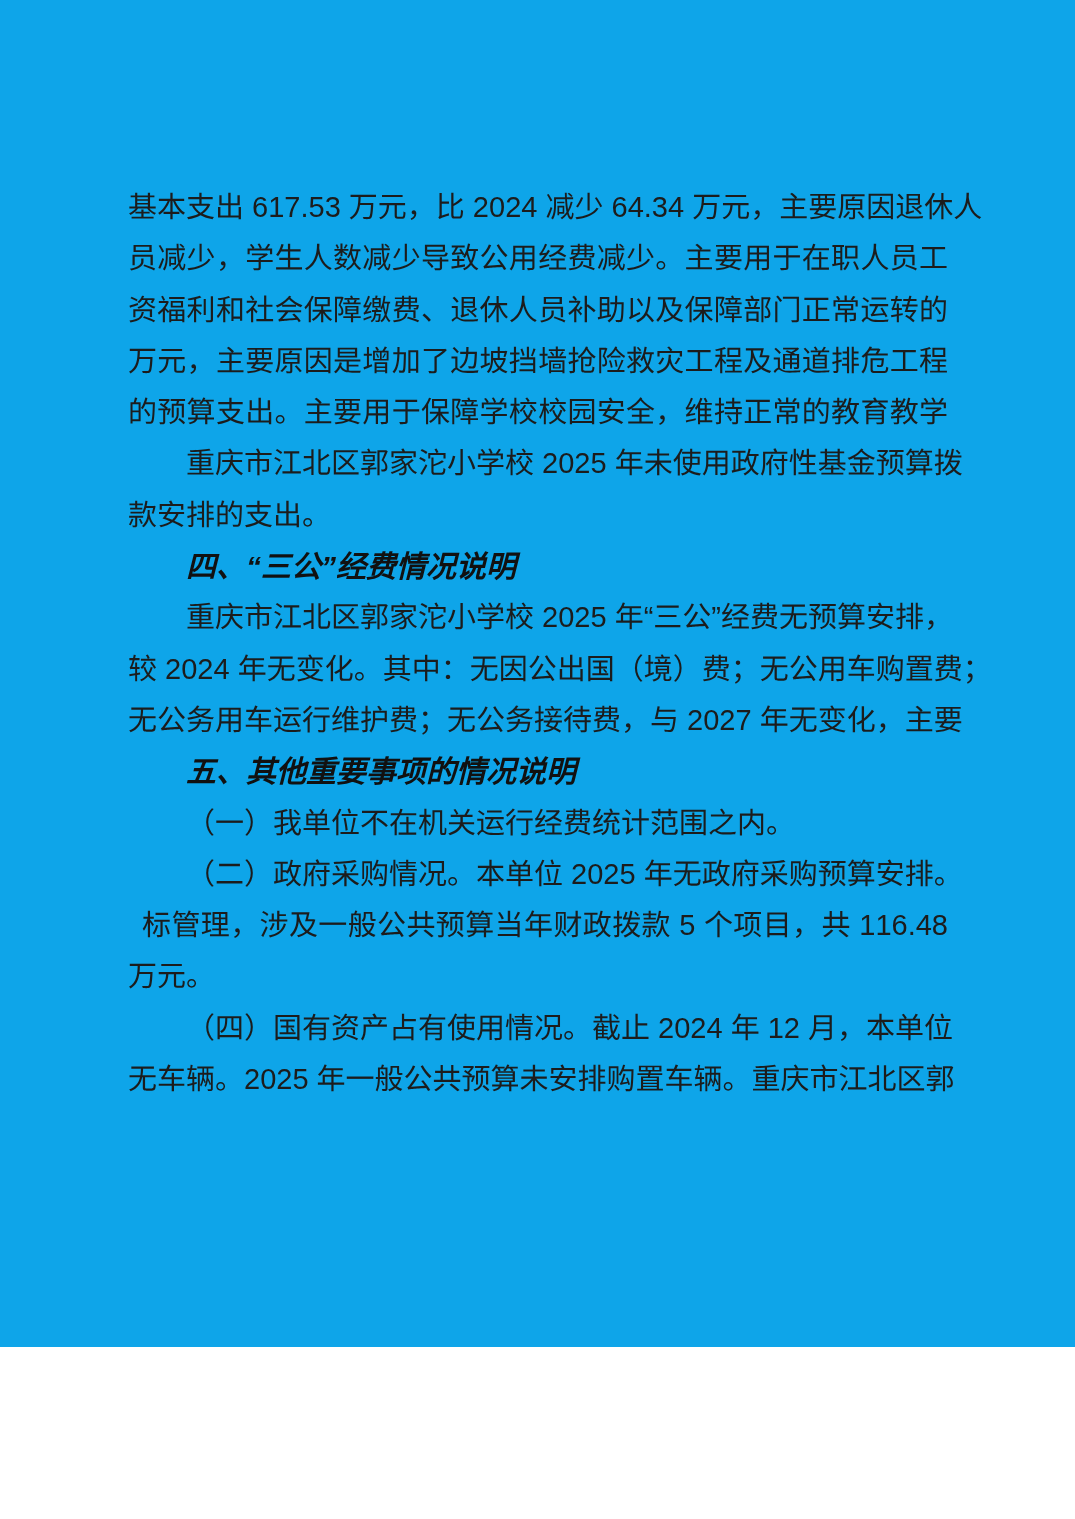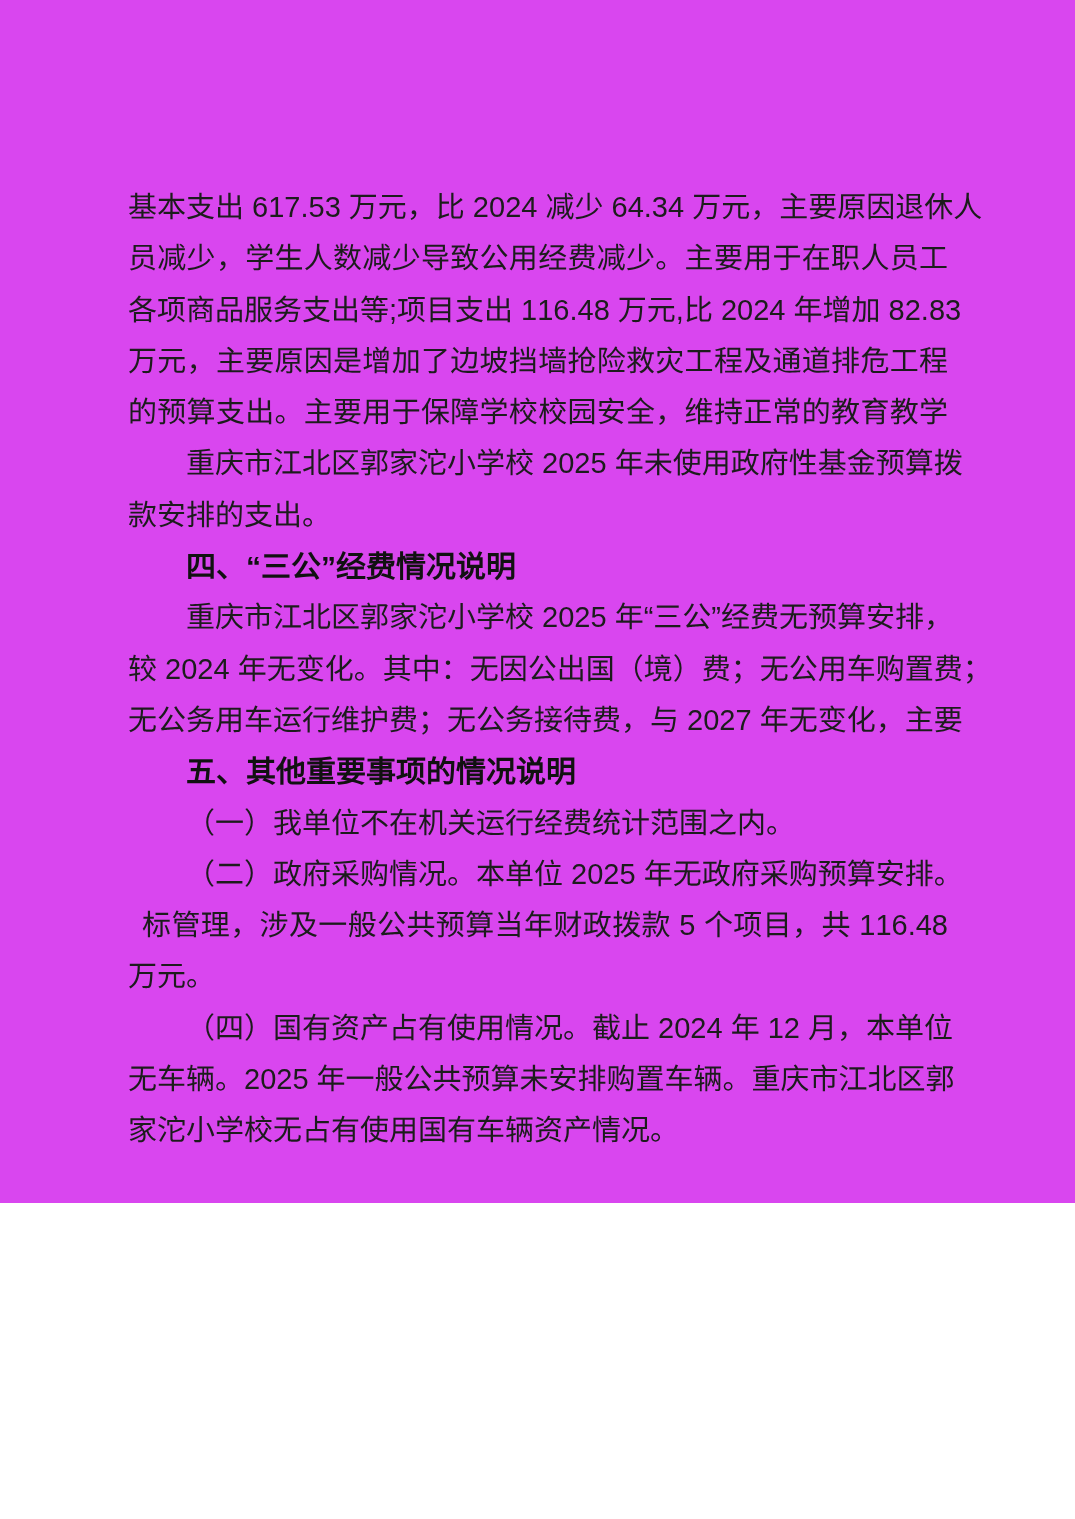--- a/index.html
+++ b/index.html
@@ -3,22 +3,22 @@
 <meta charset="utf-8">
 <style>
   html, body {
     margin: 0;
     padding: 0;
     background: #ffffff;
   }
   .page {
     position: relative;
     width: 1075px;
-    height: 1203px;
-    background: #d946ef;
+    height: 1347px;
+    background: #0ea5e9;
     overflow: hidden;
   }
   .content {
     position: absolute;
     left: 128px;
     top: 182px;
     width: 820px;
   }
   .line {
     height: 51.3px;
@@ -35,40 +35,40 @@
     text-align-last: justify;
   }
   
   .ind { text-indent: 58px; }
   
   .ind-s { text-indent: 14px; }
   .heading {
     font-weight: 700;
     font-size: 30px;
     color: #111111;
+    font-style: italic;
   }
 </style>
 </head>
 <body>
 
 <div class="page">
   <div class="content">
     <div class="line j">基本支出 617.53 万元，比 2024 减少 64.34 万元，主要原因退休人</div>
     <div class="line j">员减少，学生人数减少导致公用经费减少。主要用于在职人员工</div>
-    <div class="line j">各项商品服务支出等;项目支出 116.48 万元,比 2024 年增加 82.83</div>
+    <div class="line j">资福利和社会保障缴费、退休人员补助以及保障部门正常运转的</div>
     <div class="line j">万元，主要原因是增加了边坡挡墙抢险救灾工程及通道排危工程</div>
     <div class="line j">的预算支出。主要用于保障学校校园安全，维持正常的教育教学</div>
     <div class="line j ind">重庆市江北区郭家沱小学校 2025 年未使用政府性基金预算拨</div>
     <div class="line">款安排的支出。</div>
     <div class="line heading ind">四、“三公”经费情况说明</div>
     <div class="line j ind">重庆市江北区郭家沱小学校 2025 年“三公”经费无预算安排，</div>
     <div class="line j">较 2024 年无变化。其中：无因公出国（境）费；无公用车购置费；</div>
     <div class="line j">无公务用车运行维护费；无公务接待费，与 2027 年无变化，主要</div>
     <div class="line heading ind">五、其他重要事项的情况说明</div>
     <div class="line ind">（一）我单位不在机关运行经费统计范围之内。</div>
     <div class="line ind">（二）政府采购情况。本单位 2025 年无政府采购预算安排。</div>
     <div class="line j ind-s">标管理，涉及一般公共预算当年财政拨款 5 个项目，共 116.48</div>
     <div class="line">万元。</div>
     <div class="line j ind">（四）国有资产占有使用情况。截止 2024 年 12 月，本单位</div>
     <div class="line j">无车辆。2025 年一般公共预算未安排购置车辆。重庆市江北区郭</div>
-    <div class="line">家沱小学校无占有使用国有车辆资产情况。</div>
   </div>
 </div>
 
 </body></html>

